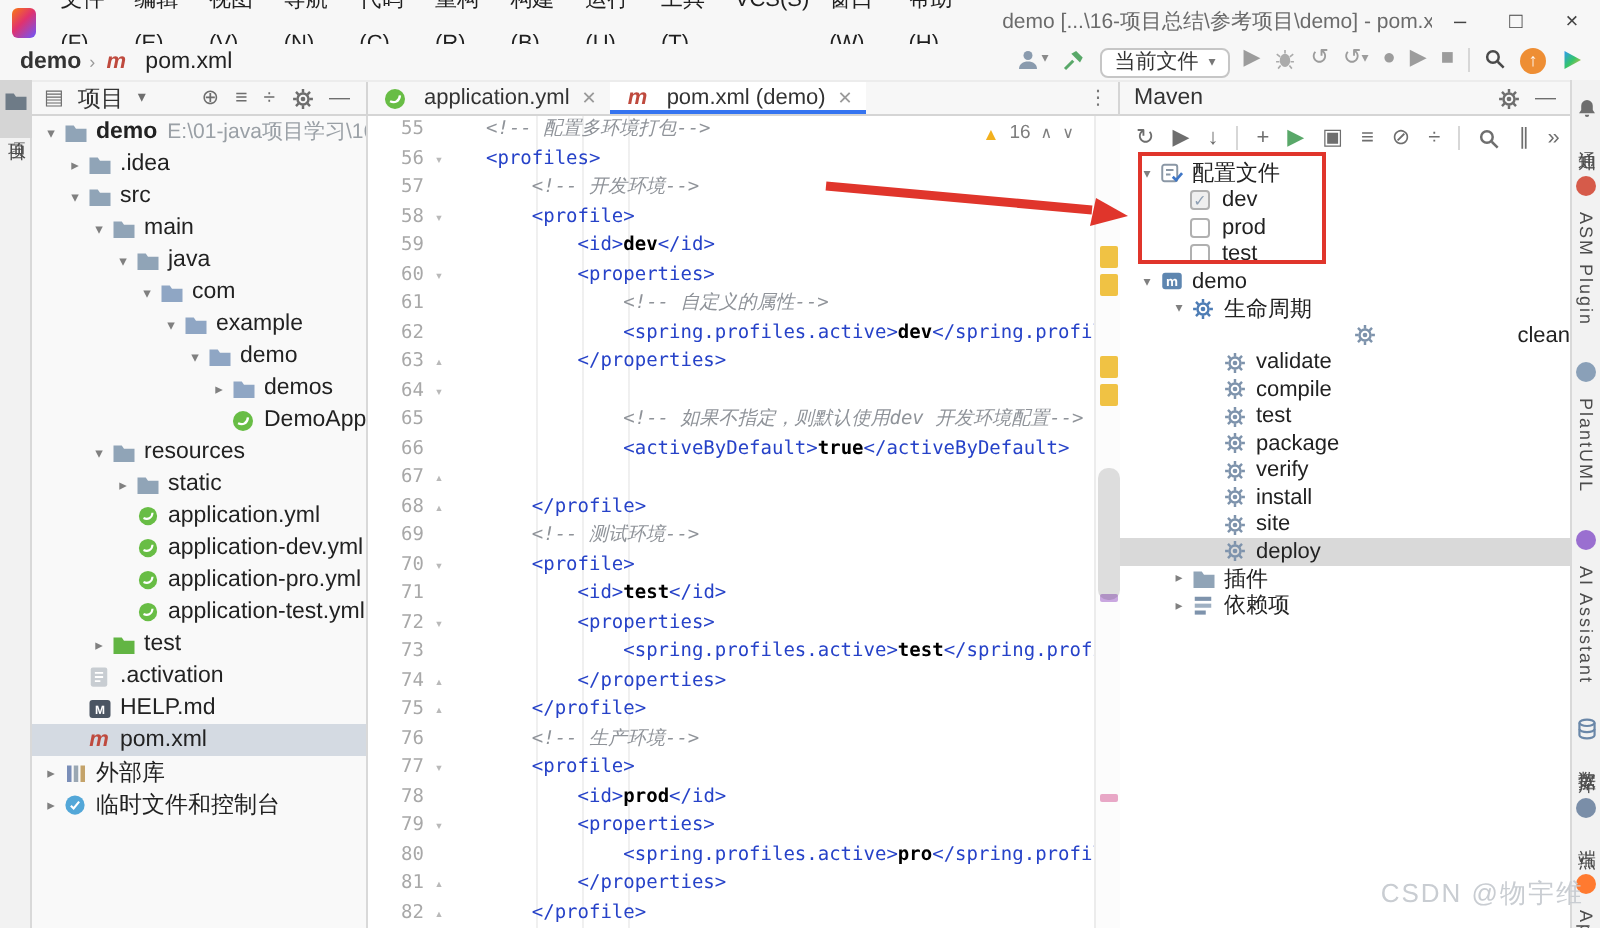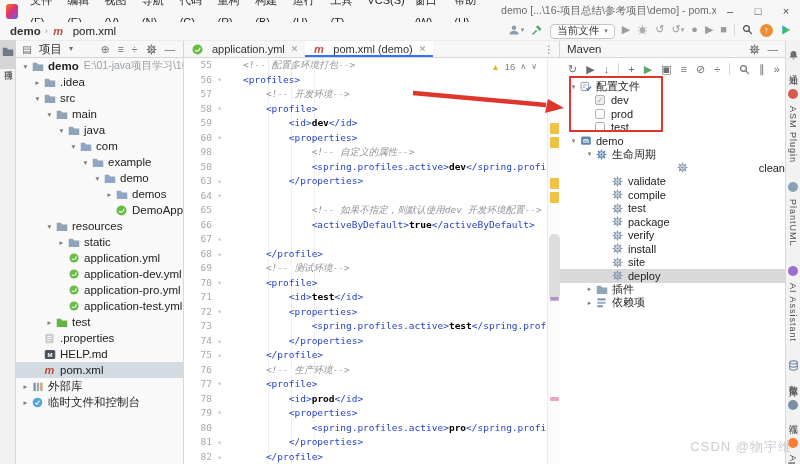--- a/index.html
+++ b/index.html
@@ -471,21 +471,21 @@
     <span class="tlabel">test</span>
     </div>
     <div class="trow" style="padding-left: 16px;">
       <span class="tchev"></span>
     <span class="ticon">
         <svg width="11" height="11" viewBox="0 0 16 16">
           <rect x="2" y="1" width="12" height="14" rx="1.5" fill="#C8CDD2"></rect>
           <path d="M5 5h6M5 8h6M5 11h4" stroke="#fff" stroke-width="1.3"></path>
         </svg>
       </span>
-    <span class="tlabel">.properties</span>
+    <span class="tlabel">.activation</span>
     </div>
     <div class="trow" style="padding-left: 16px;">
       <span class="tchev"></span>
     <span class="ticon">
         <svg width="12" height="11" viewBox="0 0 16 14">
           <rect x="1" y="1" width="14" height="12" rx="2" fill="#4B5562"></rect>
           <text x="8" y="10" font-size="8" fill="#fff" text-anchor="middle" font-family="sans-serif" font-weight="bold">M</text>
         </svg>
       </span>
     <span class="tlabel">HELP.md</span>
@@ -534,24 +534,24 @@
     <span class="ctext"><span class="cmt">    &lt;!-- 开发环境--&gt;</span></span></div>
       <div class="cline"><span class="lnum">58</span>
     <span class="fold">▾</span>
     <span class="ctext">    <span class="tag">&lt;profile&gt;</span></span></div>
       <div class="cline"><span class="lnum">59</span>
     <span class="fold"></span>
     <span class="ctext">        <span class="tag">&lt;id&gt;</span><span class="val">dev</span><span class="tag">&lt;/id&gt;</span></span></div>
       <div class="cline"><span class="lnum">60</span>
     <span class="fold">▾</span>
     <span class="ctext">        <span class="tag">&lt;properties&gt;</span></span></div>
-      <div class="cline"><span class="lnum">98</span>
+      <div class="cline"><span class="lnum">61</span>
     <span class="fold"></span>
     <span class="ctext"><span class="cmt">            &lt;!-- 自定义的属性--&gt;</span></span></div>
-      <div class="cline"><span class="lnum">50</span>
+      <div class="cline"><span class="lnum">62</span>
     <span class="fold"></span>
     <span class="ctext">            <span class="tag">&lt;spring.profiles.active&gt;</span><span class="val">dev</span><span class="tag">&lt;/spring.profiles.active&gt;</span></span></div>
       <div class="cline"><span class="lnum">63</span>
     <span class="fold">▴</span>
     <span class="ctext">        <span class="tag">&lt;/properties&gt;</span></span></div>
       <div class="cline"><span class="lnum">64</span>
     <span class="fold">▾</span>
     </div>
       <div class="cline"><span class="lnum">65</span>
     <span class="fold"></span>

